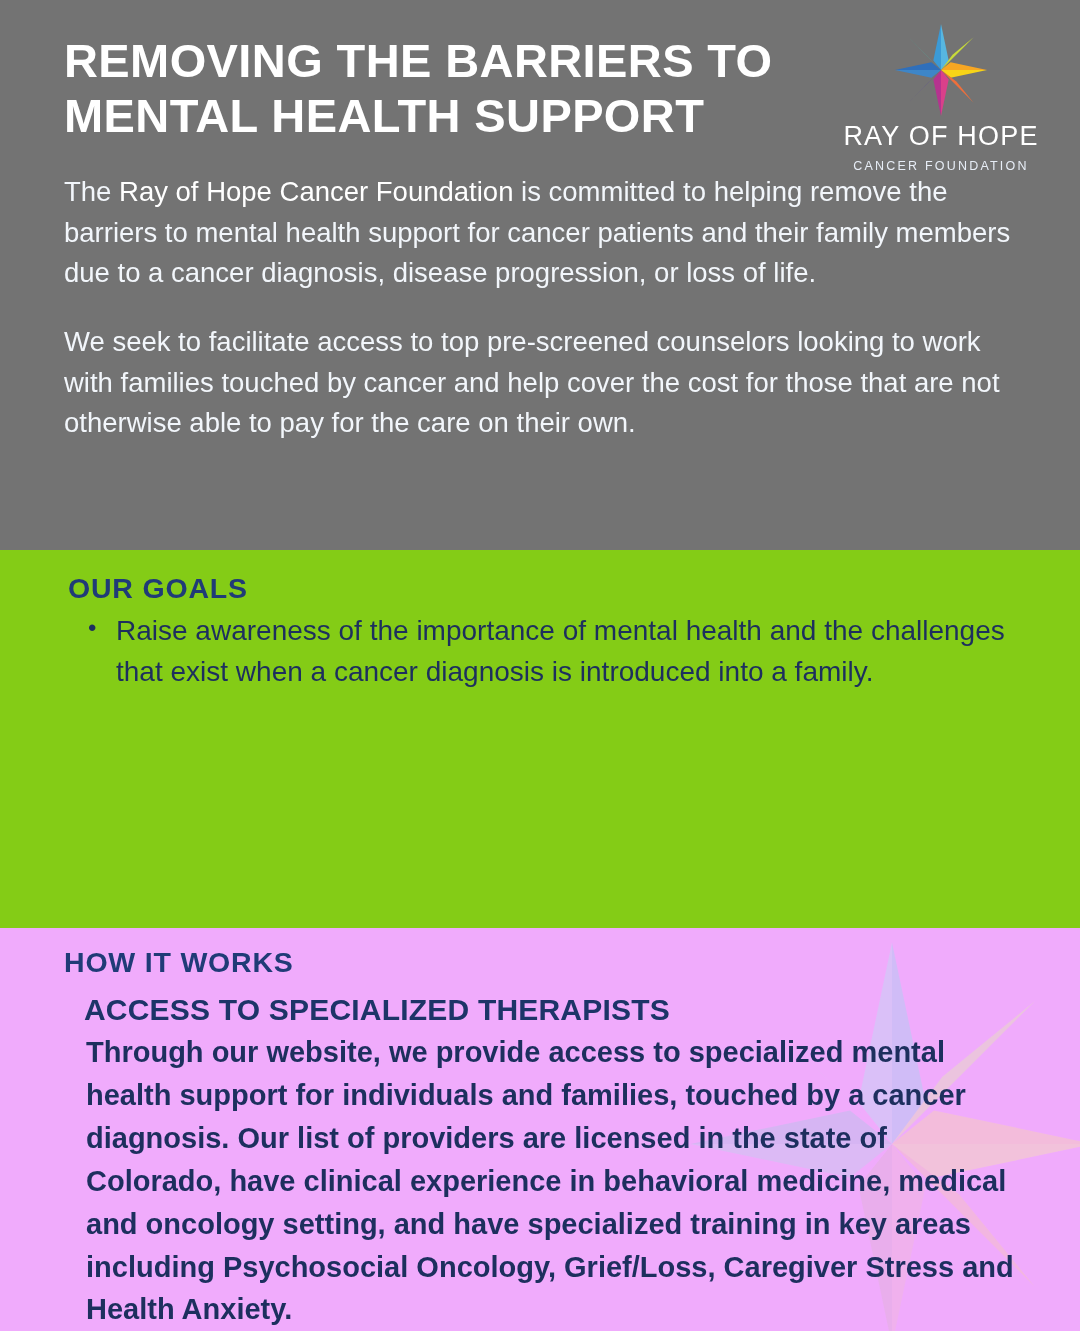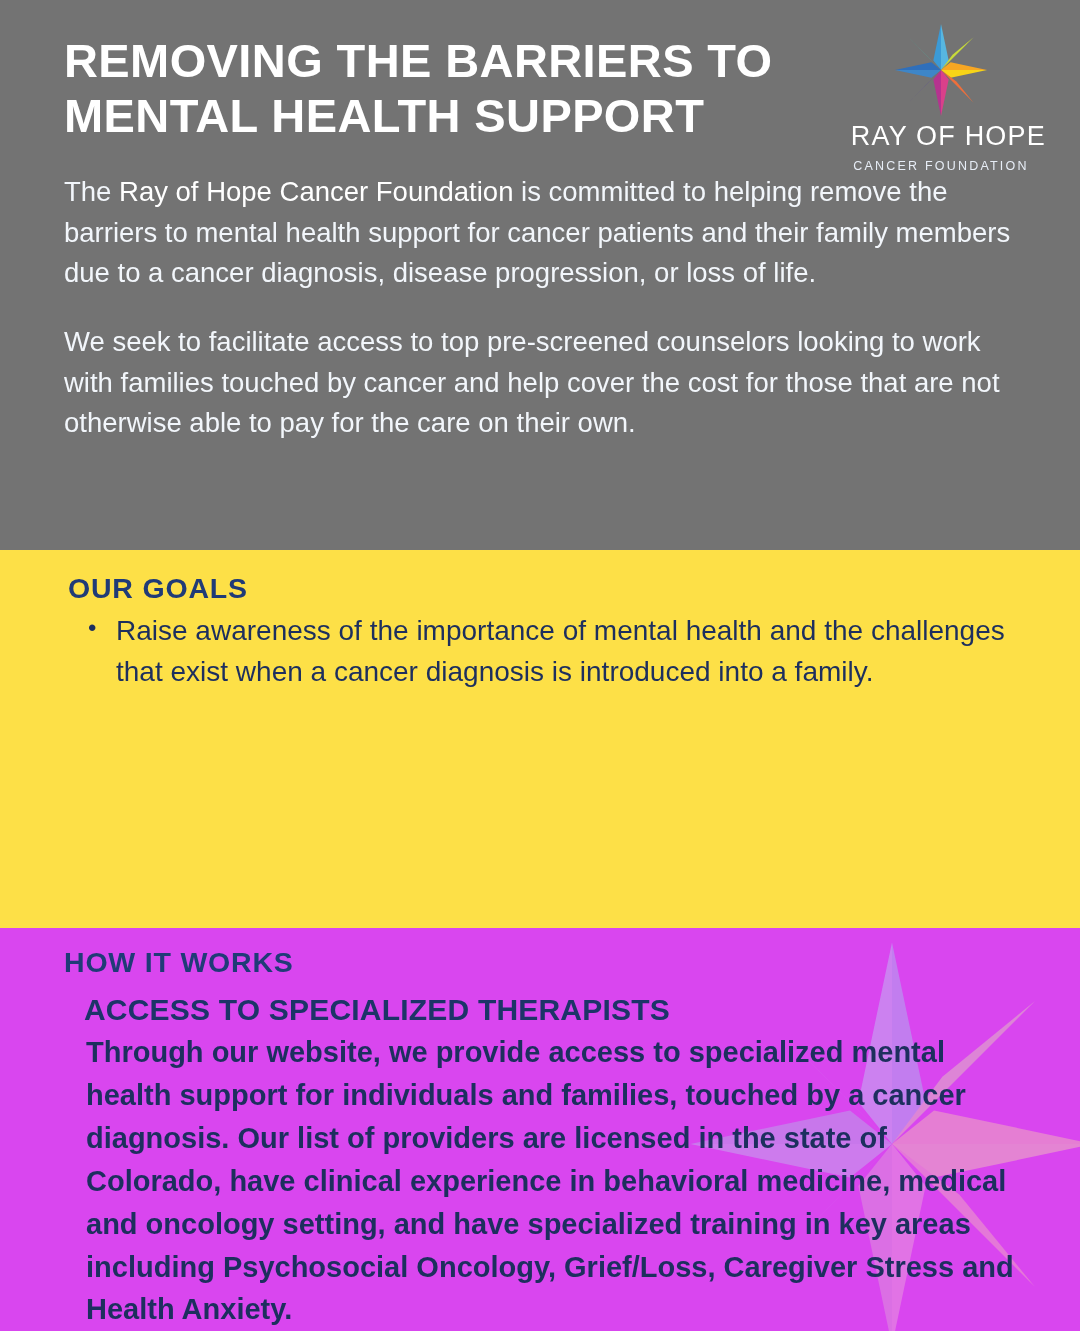--- a/index.html
+++ b/index.html
@@ -68,33 +68,32 @@
     height: 96px;
     margin: 0 auto 4px auto;
     position: relative;
   }
   .logo-name {
     color: #ffffff;
     font-size: 27px;
     letter-spacing: 1.2px;
     font-weight: 400;
     line-height: 1.1;
-    text-align: right;
   }
   .logo-sub {
     color: #e7edf6;
     font-size: 12.5px;
     letter-spacing: 2.2px;
     margin-top: 7px;
     font-weight: 400;
   }
 
   
   .goals {
-    background: #fde047;
+    background: #84cc16;
     padding: 22px 62px 24px 68px;
     box-sizing: border-box;
     height: 378px;
   }
   .section-head {
     color: #203b77;
     font-size: 28.5px;
     font-weight: bold;
     letter-spacing: 0.8px;
     text-transform: uppercase;
@@ -119,21 +118,21 @@
     content: "\2022";
     position: absolute;
     left: -14px;
     top: -1px;
     font-size: 24px;
     color: #1d2f5e;
   }
 
   
   .how {
-    background: #d946ef;
+    background: #f0abfc;
     padding: 18px 58px 10px 64px;
     box-sizing: border-box;
     flex: 1;
     position: relative;
     overflow: hidden;
   }
   .how-star {
     position: absolute;
     right: -22px;
     top: 6px;

